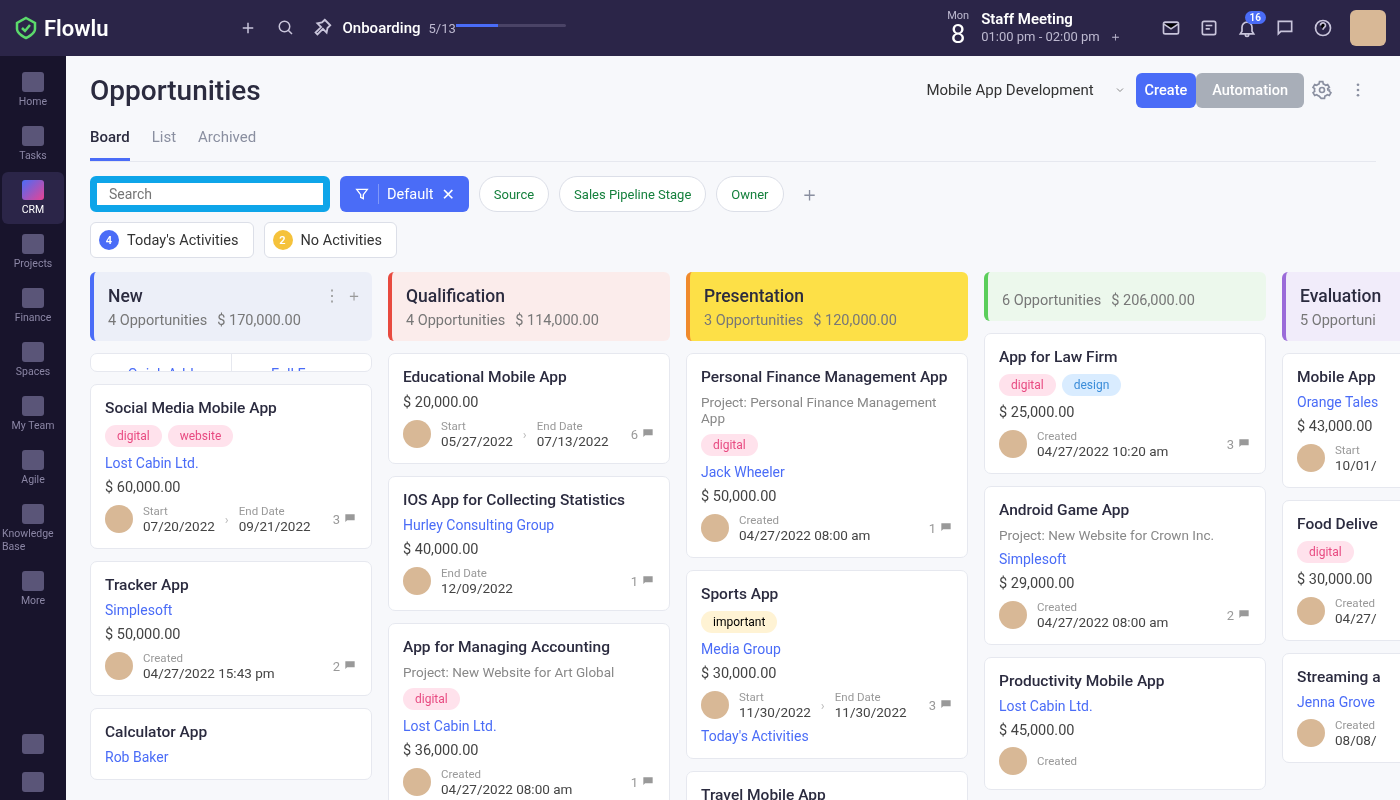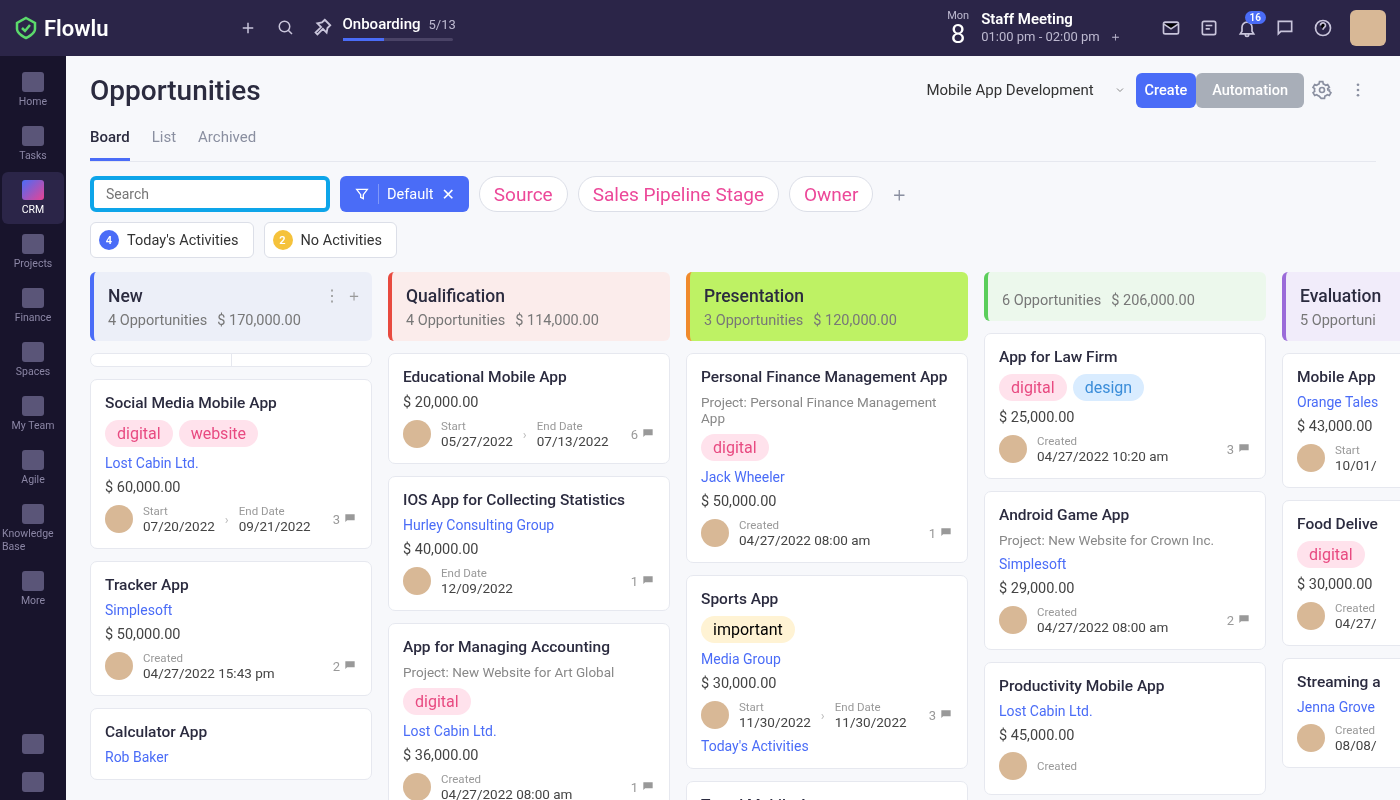--- a/index.html
+++ b/index.html
@@ -2,21 +2,21 @@
 <html><head>
 <meta charset="utf-8">
 <style>
 * { margin: 0; padding: 0; box-sizing: border-box; font-family: -apple-system, BlinkMacSystemFont, 'Segoe UI', Roboto, sans-serif; }
 body { background: #f5f6f9; overflow: hidden; width: 1400px; height: 800px; }
 .topbar { height: 56px; background: #2b2548; display: flex; align-items: center; padding: 0 14px; color: #fff; }
 .logo { display: flex; align-items: center; gap: 6px; font-size: 22px; font-weight: 600; margin-right: 120px;}
 .logo svg { width: 24px; height: 24px; }
 .top-icon { width: 38px; height: 38px; display: flex; align-items: center; justify-content: center; color: #c9c5db; cursor: pointer; border-radius: 6px; }
 .onboarding { display: flex; align-items: center; gap: 10px; margin-left: 6px; }
-.onboarding .ob-text { display: flex; flex-direction: column; }
+.onboarding .ob-text { display: flex; flex-direction: row; }
 .onboarding .prog { width: 110px; height: 3px; background: #4a4366; margin-top: 5px; border-radius: 2px; position: relative; }
 .onboarding .prog::after { content:''; position: absolute; left:0; top:0; height:100%; width:38%; background:#4a6cf7; }
 .spacer { flex: 1; }
 .calblock { display: flex; align-items: center; gap: 12px; }
 .calday { text-align: center; line-height: 1; }
 .calday .dow { font-size: 11px; color: #bdb9d0; }
 .calday .num { font-size: 26px; font-weight: 400; }
 .calmeet .title { font-size: 15px; font-weight: 600; }
 .calmeet .time { font-size: 13px; color: #bdb9d0; }
 .notif-badge { position: relative; }
@@ -35,43 +35,43 @@
 .headrow { display: flex; align-items: center; }
 .headctrls { display: flex; align-items: center; }
 .pipeline-sel { font-size: 15px; color: #333; padding: 6px 10px; cursor: pointer; display: flex; align-items: center; gap: 20px;}
 .btn-primary { background: #4a6cf7; color: #ffffff; padding: 9px 9px; border-radius: 6px; font-size: 14.5px; font-weight: 500; cursor: pointer; border: none; }
 .btn-muted { background: #a8aeb8; color: #fff; padding: 9px 16px; border-radius: 6px; font-size: 14.5px; font-weight: 500; cursor: pointer; border: none;}
 .icon-btn { width: 36px; height: 36px; display: flex; align-items: center; justify-content: center; color: #8a8fa0; cursor: pointer; border-radius: 6px; }
 .tabs { display: flex; gap: 22px; margin-top: 14px; border-bottom: 1px solid #e6e8ef; }
 .tab { padding: 6px 0 12px 0; font-size: 15px; color: #8a8fa0; cursor: pointer; }
 .tab.active { color: #2b2b3f; border-bottom: 3px solid #4a6cf7; font-weight: 500; }
 .toolbar { display: flex; align-items: center; gap: 10px; padding: 14px 24px 10px 24px; flex-wrap: wrap; }
-.search { width: 240px; height: 36px; border: 4px solid #0ea5e9; border-radius: 6px; padding: 0 12px; font-size: 14px; color: #333;}
+.search { width: 240px; height: 36px; border: 7px solid #0ea5e9; border-radius: 6px; padding: 0 12px; font-size: 14px; color: #333;}
 .btn-default { background: #4a6cf7; color: #fff; height: 36px; padding: 0 14px; border-radius: 6px; display: flex; align-items: center; gap: 8px; font-size: 14.5px; cursor: pointer; }
 .btn-default .x { font-size: 16px; }
-.chip { height: 36px; padding: 0 14px; border: 1px solid #dcdfe8; border-radius: 18px; display: flex; align-items: center; font-size: 19px; color: #ec4899; cursor: pointer; background: #fff;}
+.chip { height: 36px; padding: 0 14px; border: 1px solid #dcdfe8; border-radius: 18px; display: flex; align-items: center; font-size: 13px; color: #15803d; cursor: pointer; background: #fff;}
 .add-filter { width: 32px; height: 32px; display:flex;align-items:center;justify-content:center; color:#8a8fa0; cursor:pointer; font-size: 20px;}
 .toolbar2 { display: flex; gap: 10px; padding: 0 24px 14px 24px; }
 .act-chip { height: 36px; padding: 0 14px 0 8px; border: 1px solid #dcdfe8; border-radius: 6px; display: flex; align-items: center; gap: 8px; font-size: 14.5px; color: #333; cursor: pointer; background: #fff;}
 .act-chip .num-b { width: 20px; height: 20px; border-radius: 50%; display: flex; align-items: center; justify-content: center; font-size: 11px; font-weight: 600; color: #fff; }
 .board { display: flex; gap: 16px; padding: 0 0 0 24px; overflow-x: hidden; flex: 1; }
 .col { width: 282px; flex-shrink: 0; display: flex; flex-direction: column; }
 .col-head { padding: 14px 14px 12px 14px; border-radius: 6px; border-left: 4px solid; margin-bottom: 12px; position: relative;}
 .col-head .cname { font-size: 17.5px; font-weight: 500; color: #2b2b3f; }
 .col-head .cmeta { display: flex; align-items: center; gap: 10px; margin-top: 6px; font-size: 14.5px; color: #777; }
 .col-head .ctrls { position: absolute; right: 10px; top: 14px; display: flex; gap: 6px; color: #999; }
 .col-body { display: flex; flex-direction: column; gap: 12px; overflow-y: auto; padding-bottom: 20px;}
 .add-row { display: flex; border: 1px solid #e6e8ef; border-radius: 7px; overflow: hidden; background: #fff;}
 .add-row > div { flex: 1; text-align: center; padding: 12px 0; color: #4a6cf7; font-size: 14.5px; cursor: pointer; }
 .add-row > div:first-child { border-right: 1px solid #e6e8ef; }
 .card { background: #fff; border: 1px solid #e6e8ef; border-radius: 7px; padding: 14px; display: flex; flex-direction: column; gap: 8px;}
 .card .ctitle { font-size: 15.5px; font-weight: 500; color: #2b2b3f; }
 .card .proj { font-size: 13.5px; color: #888; }
 .card .tags { display: flex; gap: 6px; flex-wrap: wrap; }
-.tag { padding: 4px 12px; border-radius: 14px; font-size: 16px; }
+.tag { padding: 4px 12px; border-radius: 14px; font-size: 12px; }
 .tag.digital { background: #ffe2ec; color: #e84a81; }
 .tag.website { background: #ffe2ec; color: #e84a81; }
 .tag.design { background: #d9ecff; color: #3b8dd9; }
 .tag.important { background: #fff3d4; color: #000000; }
 .card .link { color: #4a6cf7; font-size: 14px; cursor: pointer; }
 .card .amount { font-size: 14.5px; color: #444; }
 .card .daterow { display: flex; align-items: center; gap: 10px; }
 .card .av { width: 28px; height: 28px; border-radius: 50%; background: #d8b896; flex-shrink: 0; }
 .card .datecol { display: flex; flex-direction: column; justify-content: space-between; }
 .card .datecol .lbl { font-size: 11.5px; color: #999; }
@@ -389,21 +389,21 @@
                   <div class="val">04/27/2022 08:00 am</div>
                 </div>
                 <div class="comments">1 <svg width="14" height="14" viewBox="0 0 24 24">
                     <path fill="currentColor" d="M4 4h16v10H7l-3 3z"></path>
                   </svg></div>
               </div>
             </div>
           </div>
         </div>
         <div class="col">
-          <div class="col-head" style="border-left-color:#f08a2c;background:#bef264">
+          <div class="col-head" style="border-left-color:#f08a2c;background:#fde047">
             <div class="cname">Presentation</div>
             <div class="cmeta">
               <span>3 Opportunities</span>
               <span>$ 120,000.00</span>
             </div>
           </div>
           <div class="col-body">
             <div class="card">
               <div class="ctitle">Personal Finance Management App</div>
               <div class="proj">Project: Personal Finance Management App</div>

